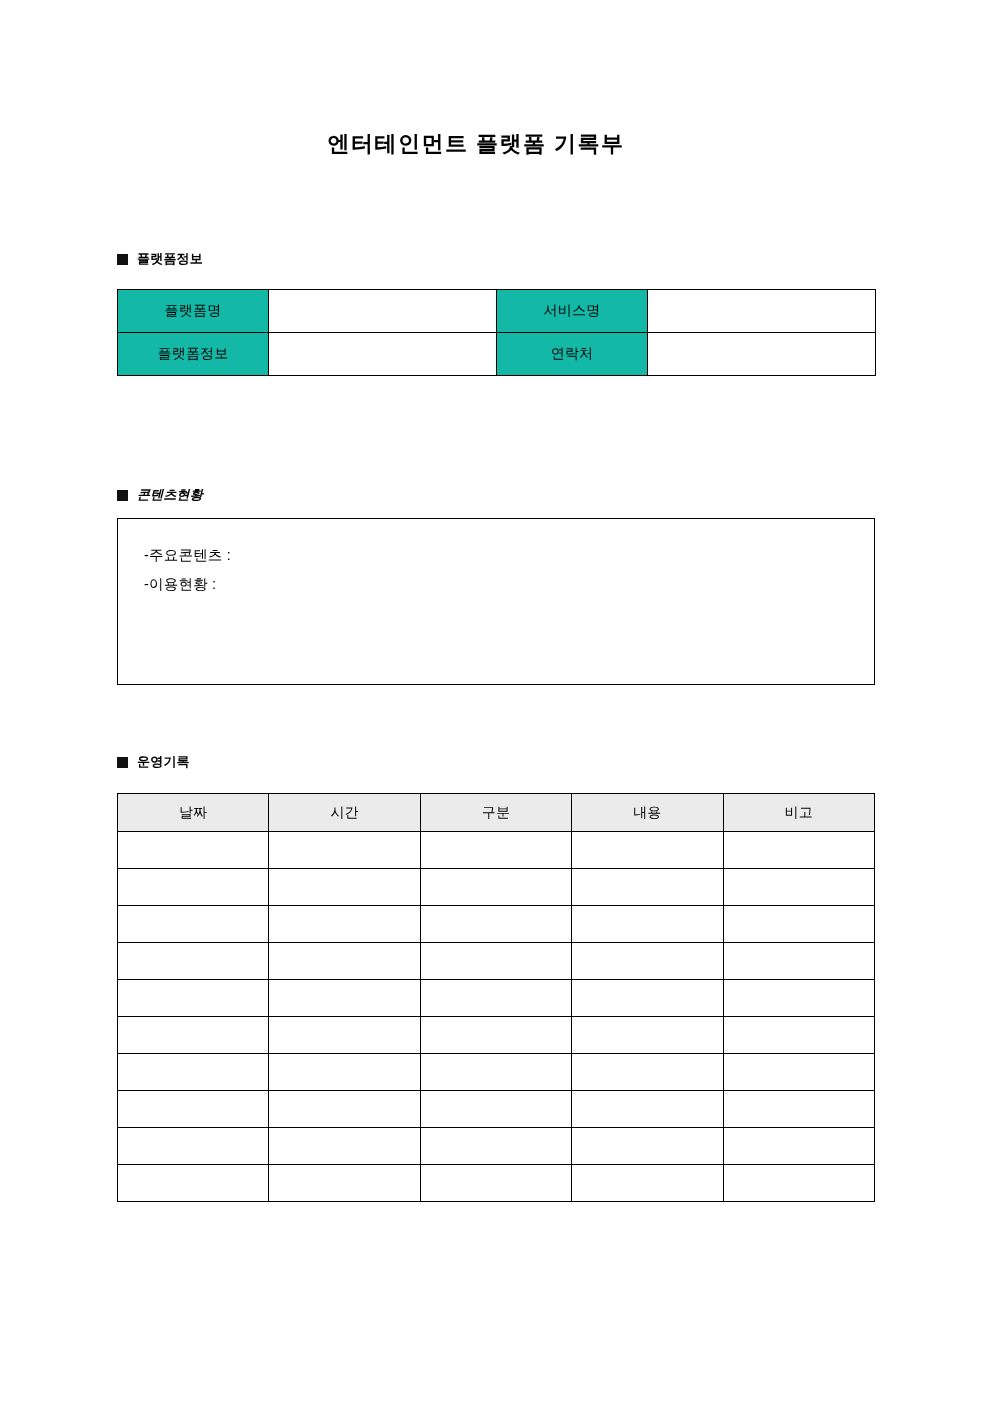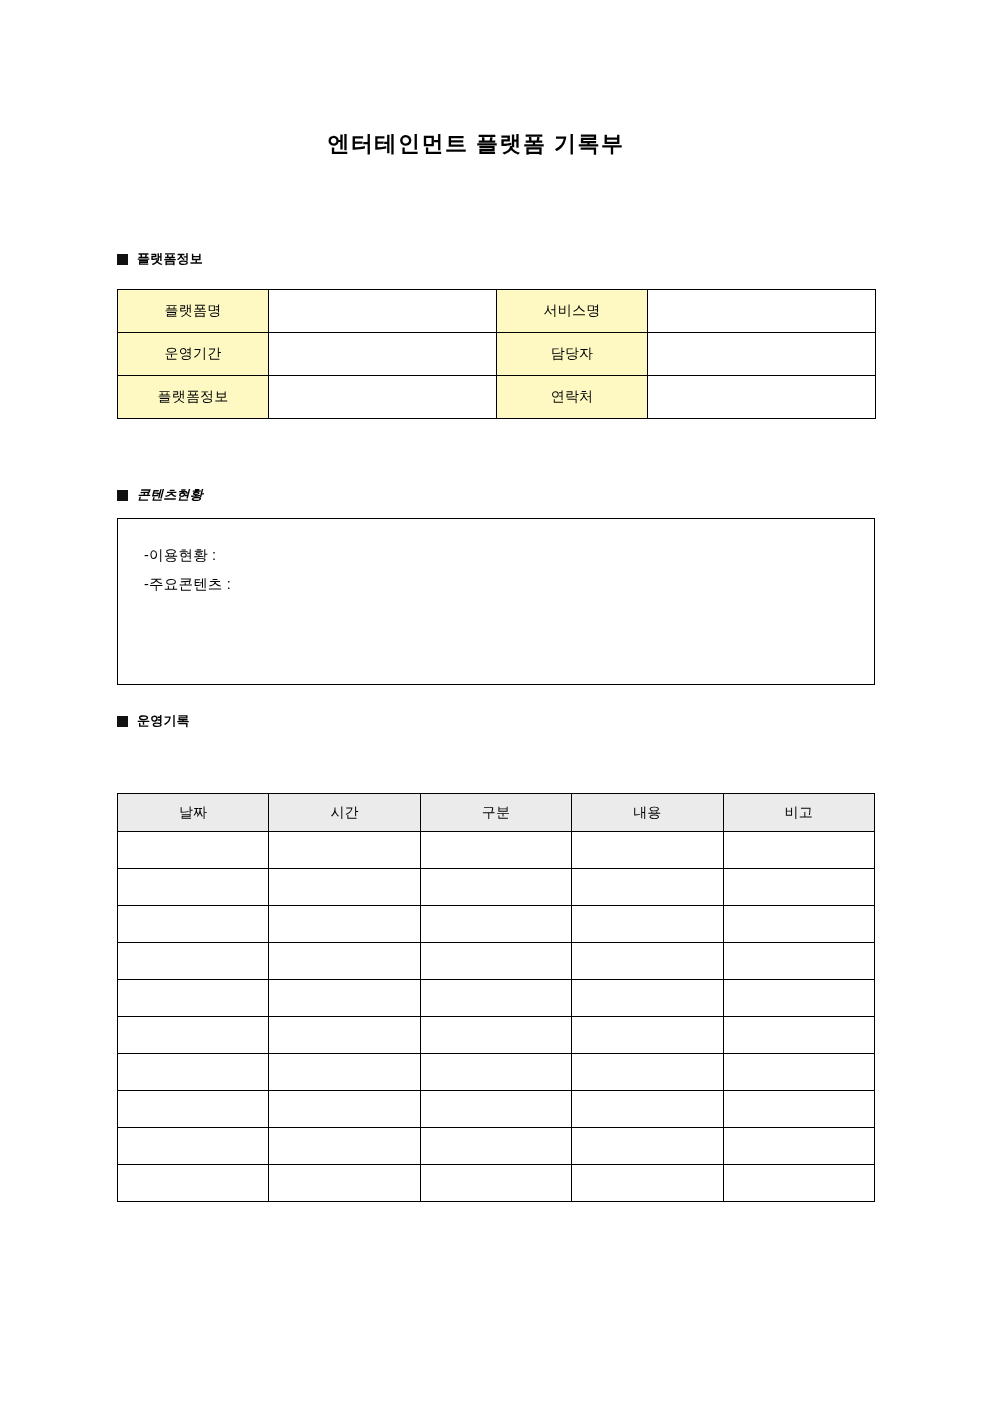--- a/index.html
+++ b/index.html
@@ -52,40 +52,40 @@
   }
   .bullet-square {
     display: inline-block;
     width: 11px;
     height: 11px;
     background: #111111;
     flex: 0 0 auto;
   }
   #section-head-1 { top: 250px; }
   #section-head-2 { top: 486px; font-style: italic; }
-  #section-head-3 { top: 712px; }
+  #section-head-3 { top: 753px; }
 
   
   table.grid {
     position: absolute;
     border-collapse: collapse;
     table-layout: fixed;
     font-size: 14px;
   }
   table.grid td, table.grid th {
     border: 1px solid #000000;
     padding: 0;
     text-align: center;
     vertical-align: middle;
     font-weight: normal;
     font-size: 14px;
     letter-spacing: 0.2px;
   }
   .cell-label {
-    background: #fef9c3;
+    background: #14b8a6;
   }
   .cell-blank {
     background: #ffffff;
   }
 
   
   #platform-info-table {
     left: 117px;
     top: 289px;
     width: 758px;
@@ -147,42 +147,36 @@
         <col class="col-value">
     </colgroup>
     <tbody>
       <tr>
         <td class="cell-label">플랫폼명</td>
         <td class="cell-blank"></td>
         <td class="cell-label">서비스명</td>
         <td class="cell-blank"></td>
       </tr>
       <tr>
-        <td class="cell-label">운영기간</td>
-        <td class="cell-blank"></td>
-        <td class="cell-label">담당자</td>
-        <td class="cell-blank"></td>
-      </tr>
-      <tr>
         <td class="cell-label">플랫폼정보</td>
         <td class="cell-blank"></td>
         <td class="cell-label">연락처</td>
         <td class="cell-blank"></td>
       </tr>
     </tbody>
   </table>
 
   <div class="section-head" id="section-head-2">
     <span class="bullet-square"></span>
     <span>콘텐츠현황</span>
   </div>
 
   <div id="content-status-box">
+    <div class="content-line">-주요콘텐츠 :</div>
     <div class="content-line">-이용현황 :</div>
-    <div class="content-line">-주요콘텐츠 :</div>
   </div>
 
   <div class="section-head" id="section-head-3">
     <span class="bullet-square"></span>
     <span>운영기록</span>
   </div>
 
   <table class="grid" id="operation-log-table">
     <colgroup>
       <col class="log-col">

